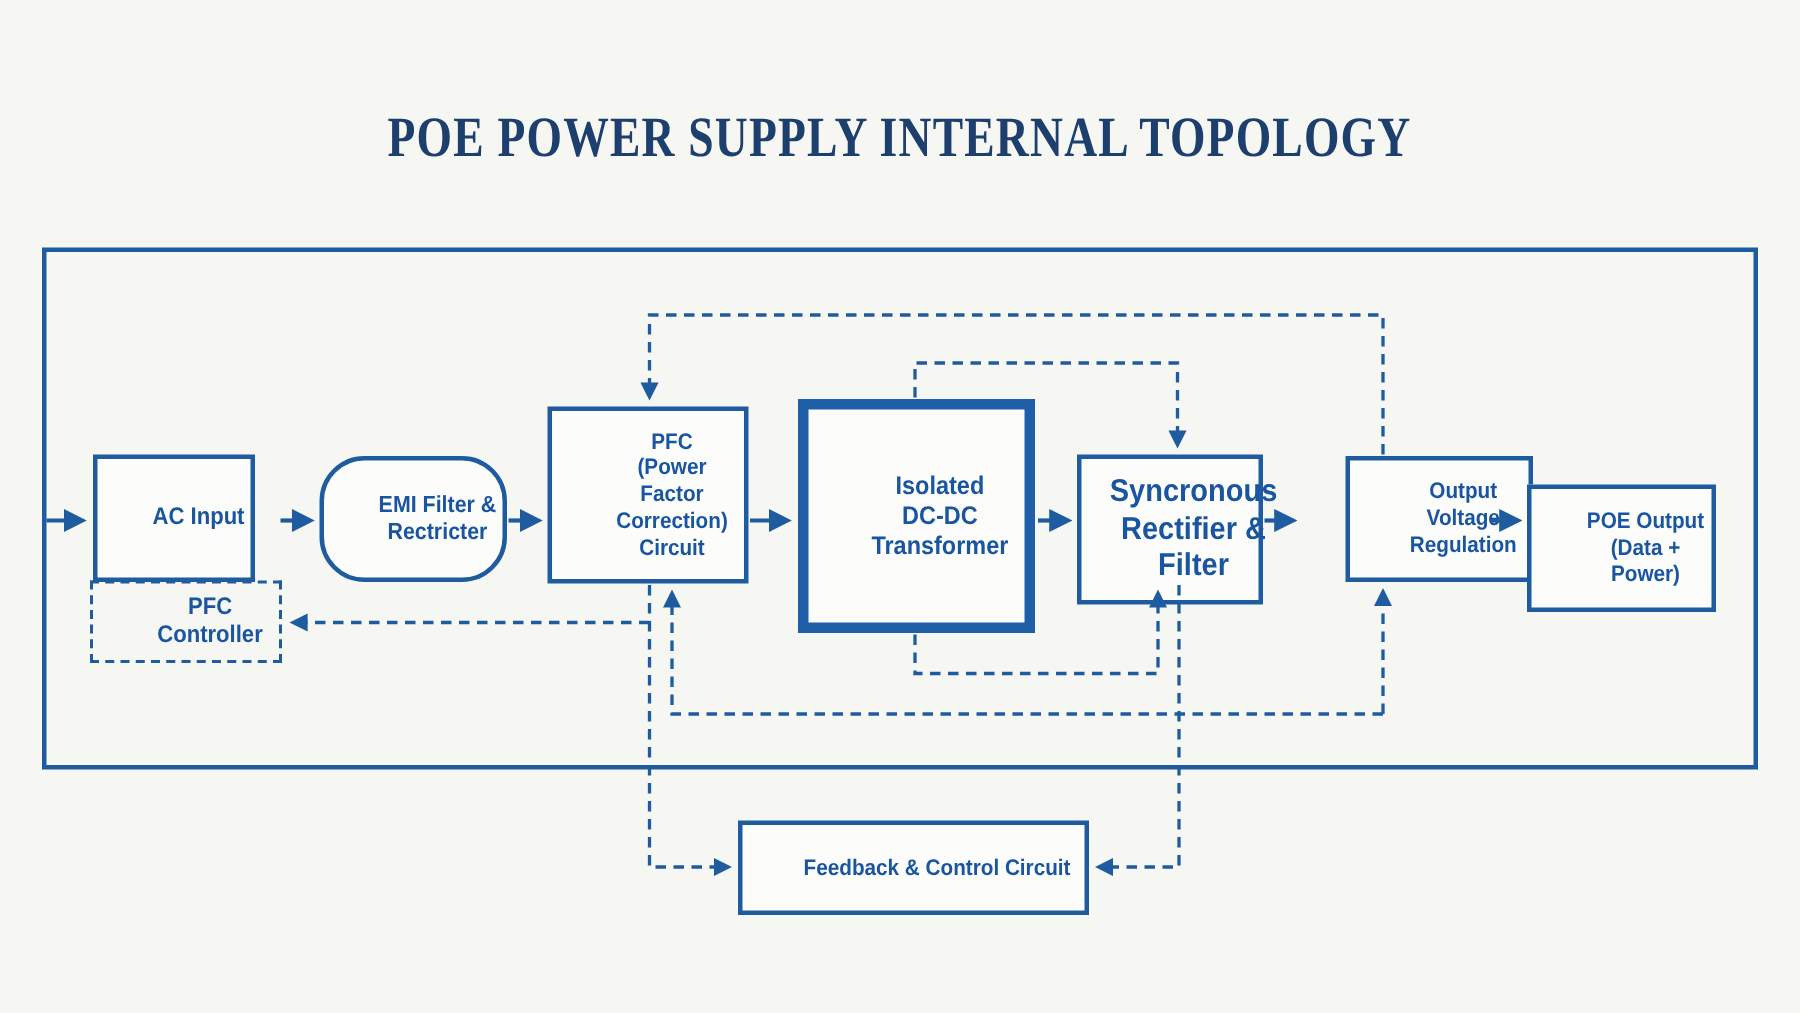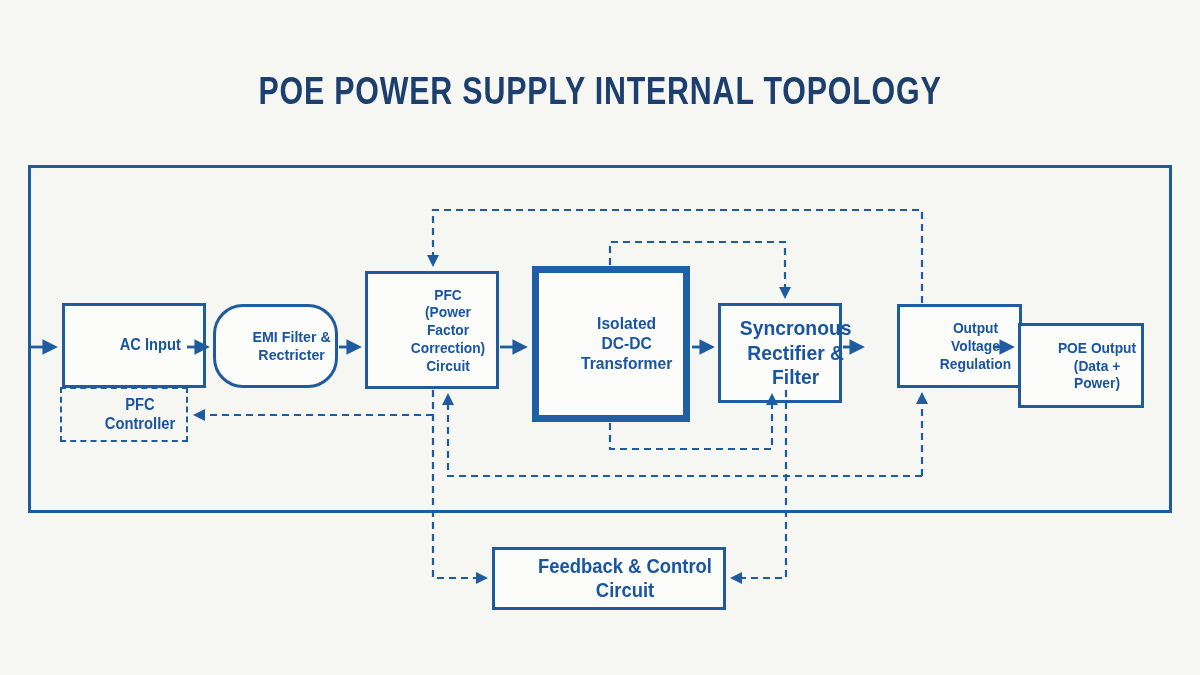--- a/index.html
+++ b/index.html
@@ -4,47 +4,47 @@
 <style>
   html,body{margin:0;padding:0;}
   body{
     width:1200px;height:675px;position:relative;overflow:hidden;
     background:#f6f6f3;
     font-family:"Liberation Sans", sans-serif;
   }
   .title{
     position:absolute;left:0;right:0;top:70px;height:46px;
     text-align:center;color:#1c3f6e;font-weight:bold;font-size:38px;
-    letter-spacing:1px;white-space:nowrap;
+    letter-spacing:1px;white-space:nowrap;font-family:Liberation Serif, serif;
   }
   .title .squeeze{display:inline-block;transform:scaleX(0.8);transform-origin:center;}
   .container-frame{
     position:absolute;left:28px;top:165px;width:1144px;height:348px;
     border:3px solid #1e5c9f;box-sizing:border-box;background:transparent;
   }
   .block{
     position:absolute;box-sizing:border-box;background:#fcfcfa;
     border:3px solid #1e5c9f;display:flex;align-items:center;justify-content:center;
     text-align:center;color:#1955a0;font-weight:bold;z-index:2;padding-left:32px;
   }
   .block .lbl{
     display:inline-block;transform:scaleX(0.92);transform-origin:center;
     white-space:pre-line;line-height:1.18;
   }
   .block.dashed{border:2px dashed #1e5c9f;background:transparent;justify-content:center;}
   .block.thick{border:7px solid #1e5fa8;}
-  #b-ac       {left:62px;  top:303px; width:144px; height:85px;  font-size:16px;}
+  #b-ac       {left:62px;  top:303px; width:108px; height:85px;  font-size:16px;}
   #b-pfcctl   {left:60px;  top:387px; width:128px; height:55px;  font-size:16px;}
   #b-emi      {left:213px; top:304px; width:125px; height:84px;  font-size:15.5px;border-radius:30px;}
   #b-pfc      {left:365px; top:271px; width:134px; height:118px; font-size:15px;}
   #b-xfmr     {left:532px; top:266px; width:158px; height:156px; font-size:17px;}
   #b-sync     {left:718px; top:303px; width:124px; height:100px;  font-size:21px;align-items:center;}
   #b-ovr      {left:868px; top:304px; width:125px; height:84px;  font-size:15px;margin-left:29px;}
   #b-poe      {left:1018px;top:303px; width:126px; height:85px;  font-size:15px;margin-top:20px;}
-  #b-fbk      {left:492px; top:547px; width:234px; height:63px;  font-size:20px;}
+  #b-fbk      {left:492px; top:547px; width:234px; height:63px;  font-size:15px;}
   svg.connectors{
     position:absolute;left:0;top:0;width:1200px;height:675px;
     z-index:5;pointer-events:none;
   }
   .solidline{stroke:#1e5c9f;stroke-width:2.8;fill:none;}
   .dashline{stroke:#1e5c9f;stroke-width:2.2;fill:none;stroke-dasharray:7 5;}
 </style>
 </head>
 <body>
 

